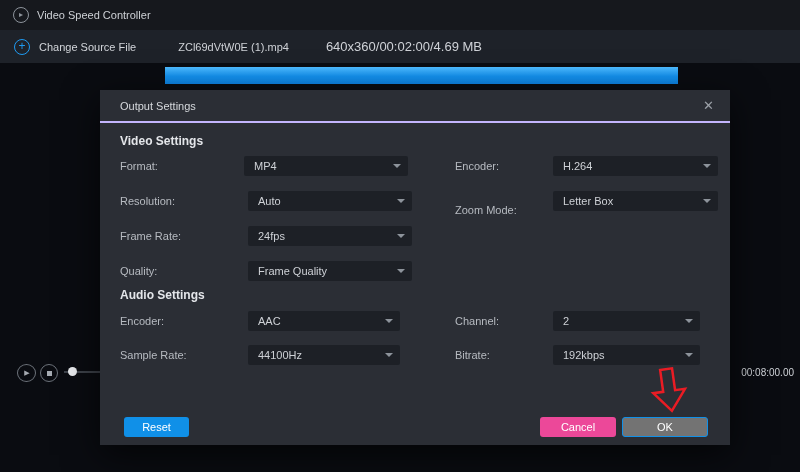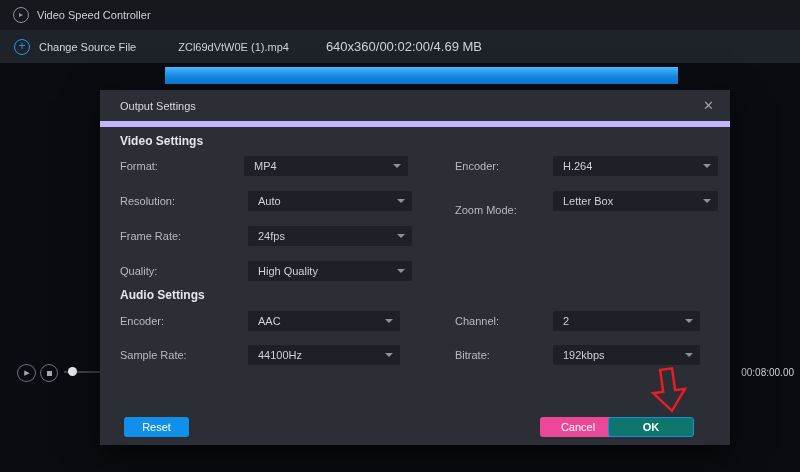--- a/index.html
+++ b/index.html
@@ -48,21 +48,21 @@
   .stop-glyph{width:5px;height:5px;background:#a6abb2;display:block;}
   .slider-track{position:absolute;left:64px;top:371px;width:38px;height:2px;background:#3d424a;z-index:1;}
   .slider-dot{position:absolute;left:68px;top:367px;width:9px;height:9px;border-radius:50%;background:#e9ebee;z-index:2;}
   .time-display{position:absolute;right:6px;top:367px;font-size:10px;color:#cfd2d7;z-index:1;}
   
   .dialog{
     position:absolute;left:100px;top:90px;width:630px;height:355px;
     background:#2b2e35;z-index:5;box-shadow:0 10px 34px rgba(0,0,0,.65);
   }
   .dlg-header{
-    height:31px;border-bottom:6px solid #c4b5fd;
+    height:31px;border-bottom:2px solid #c4b5fd;
     display:flex;align-items:center;justify-content:space-between;
     padding:0 16px 0 20px;
   }
   .dlg-title{font-size:11px;color:#d6d9dd;}
   .dlg-close{color:#9ca1a8;font-size:13px;cursor:pointer;line-height:1;}
   .section-heading{
     position:absolute;left:20px;font-size:12px;font-weight:bold;color:#e4e6ea;
   }
   .flabel{position:absolute;font-size:11px;color:#b7bbc1;line-height:20px;}
   .dd{
@@ -75,21 +75,21 @@
     border-left:4px solid transparent;border-right:4px solid transparent;
     border-top:4px solid #8d939b;
   }
   .btn{
     position:absolute;top:327px;height:20px;border-radius:3px;
     font-size:11px;line-height:20px;text-align:center;color:#fff;cursor:pointer;
     box-sizing:border-box;
   }
   .btn-reset{left:24px;width:65px;background:#1090e8;}
   .btn-cancel{left:440px;width:76px;background:#ec4899;}
-  .btn-ok{left:508px;width:86px;background:#0f766e;border:1px solid #1090e8;line-height:18px;font-weight:bold;}
+  .btn-ok{left:522px;width:86px;background:#737373;border:1px solid #1090e8;line-height:18px;}
   
   .red-arrow{
     position:absolute;left:648px;top:366px;z-index:10;
     transform:rotate(-8deg);
   }
 </style>
 </head>
 <body>
 
 <div class="titlebar">
@@ -148,21 +148,21 @@
   </div>
 
   <span class="flabel" style="left:20px;top:136px;">Frame Rate:</span>
   <div class="dd" style="left:148px;top:136px;width:164px;">
     <span>24fps</span>
     <span class="caret"></span>
   </div>
 
   <span class="flabel" style="left:20px;top:171px;">Quality:</span>
   <div class="dd" style="left:148px;top:171px;width:164px;">
-    <span>High Quality</span>
+    <span>Frame Quality</span>
     <span class="caret"></span>
   </div>
 
   <div class="section-heading" style="top:198px;">Audio Settings</div>
 
   <span class="flabel" style="left:20px;top:221px;">Encoder:</span>
   <div class="dd" style="left:148px;top:221px;width:152px;">
     <span>AAC</span>
     <span class="caret"></span>
   </div>

